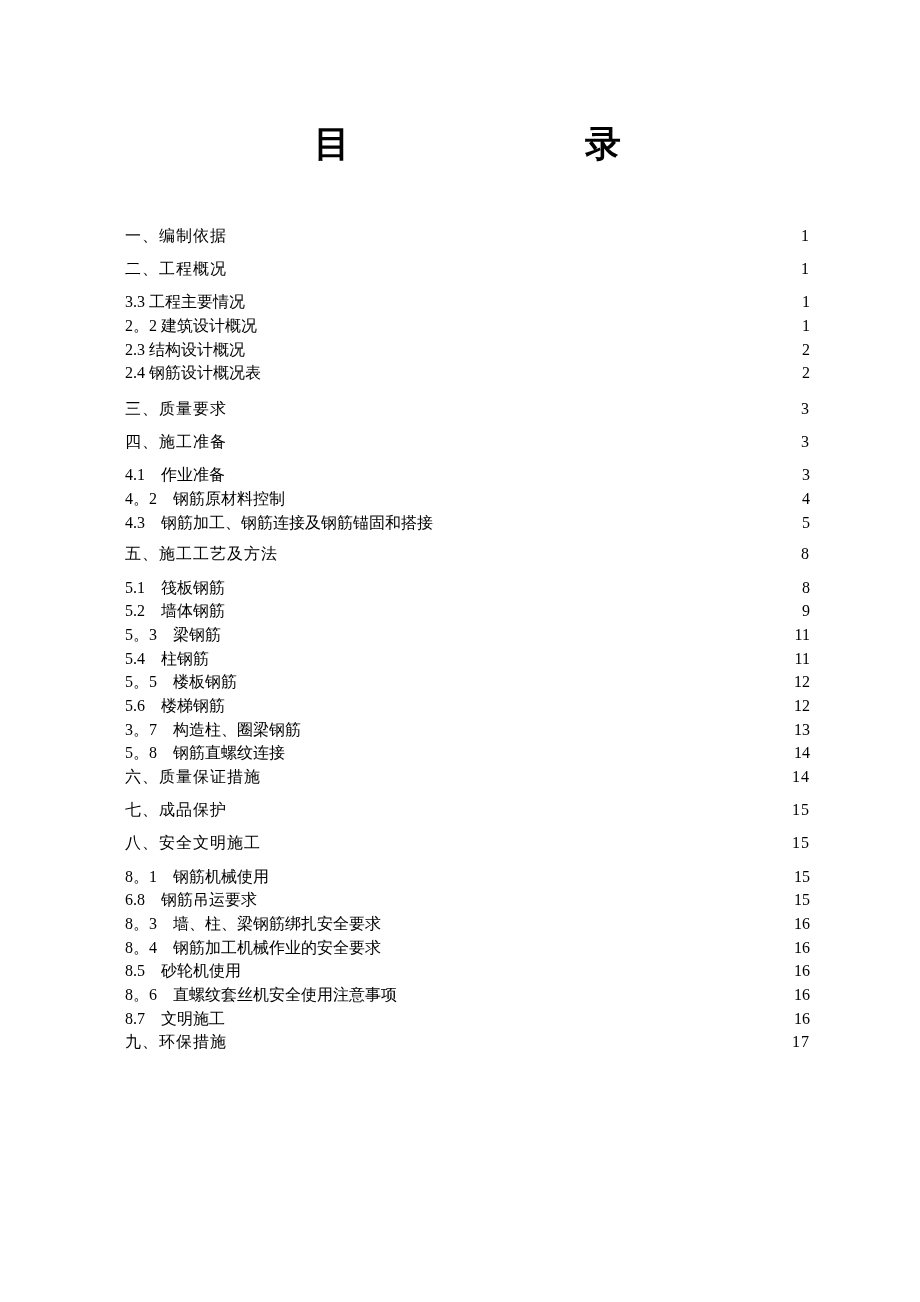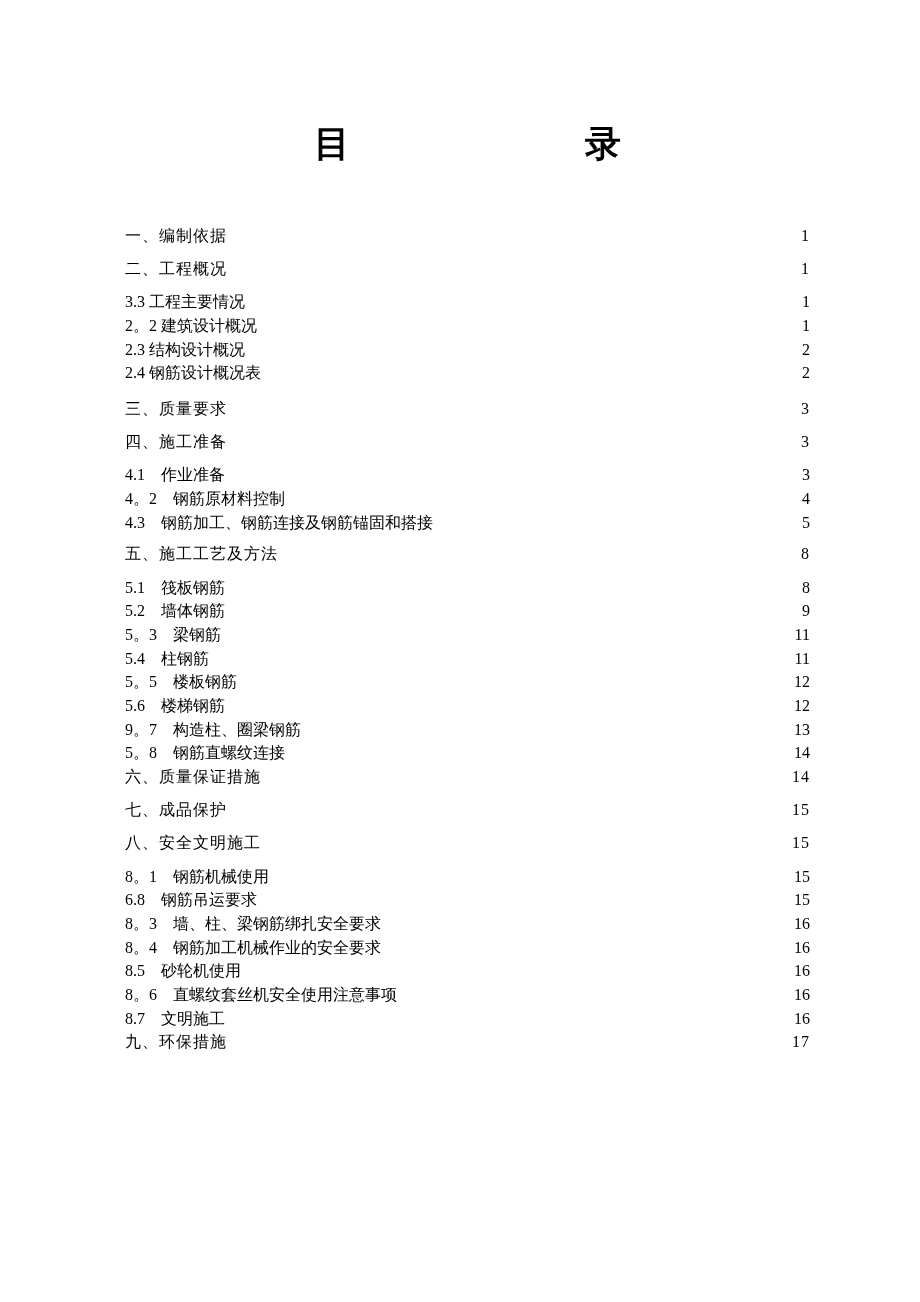--- a/index.html
+++ b/index.html
@@ -165,21 +165,21 @@
       <span class="toc-label">5。5　楼板钢筋</span>
       <span class="toc-leader"></span>
       <span class="toc-page">12</span>
     </div>
     <div class="toc-entry sub">
       <span class="toc-label">5.6　楼梯钢筋</span>
       <span class="toc-leader"></span>
       <span class="toc-page">12</span>
     </div>
     <div class="toc-entry sub">
-      <span class="toc-label">9。7　构造柱、圈梁钢筋</span>
+      <span class="toc-label">3。7　构造柱、圈梁钢筋</span>
       <span class="toc-leader"></span>
       <span class="toc-page">13</span>
     </div>
     <div class="toc-entry sub">
       <span class="toc-label">5。8　钢筋直螺纹连接</span>
       <span class="toc-leader"></span>
       <span class="toc-page">14</span>
     </div>
     <div class="toc-entry main" style="margin-top: 0px;">
       <span class="toc-label">六、质量保证措施</span>

